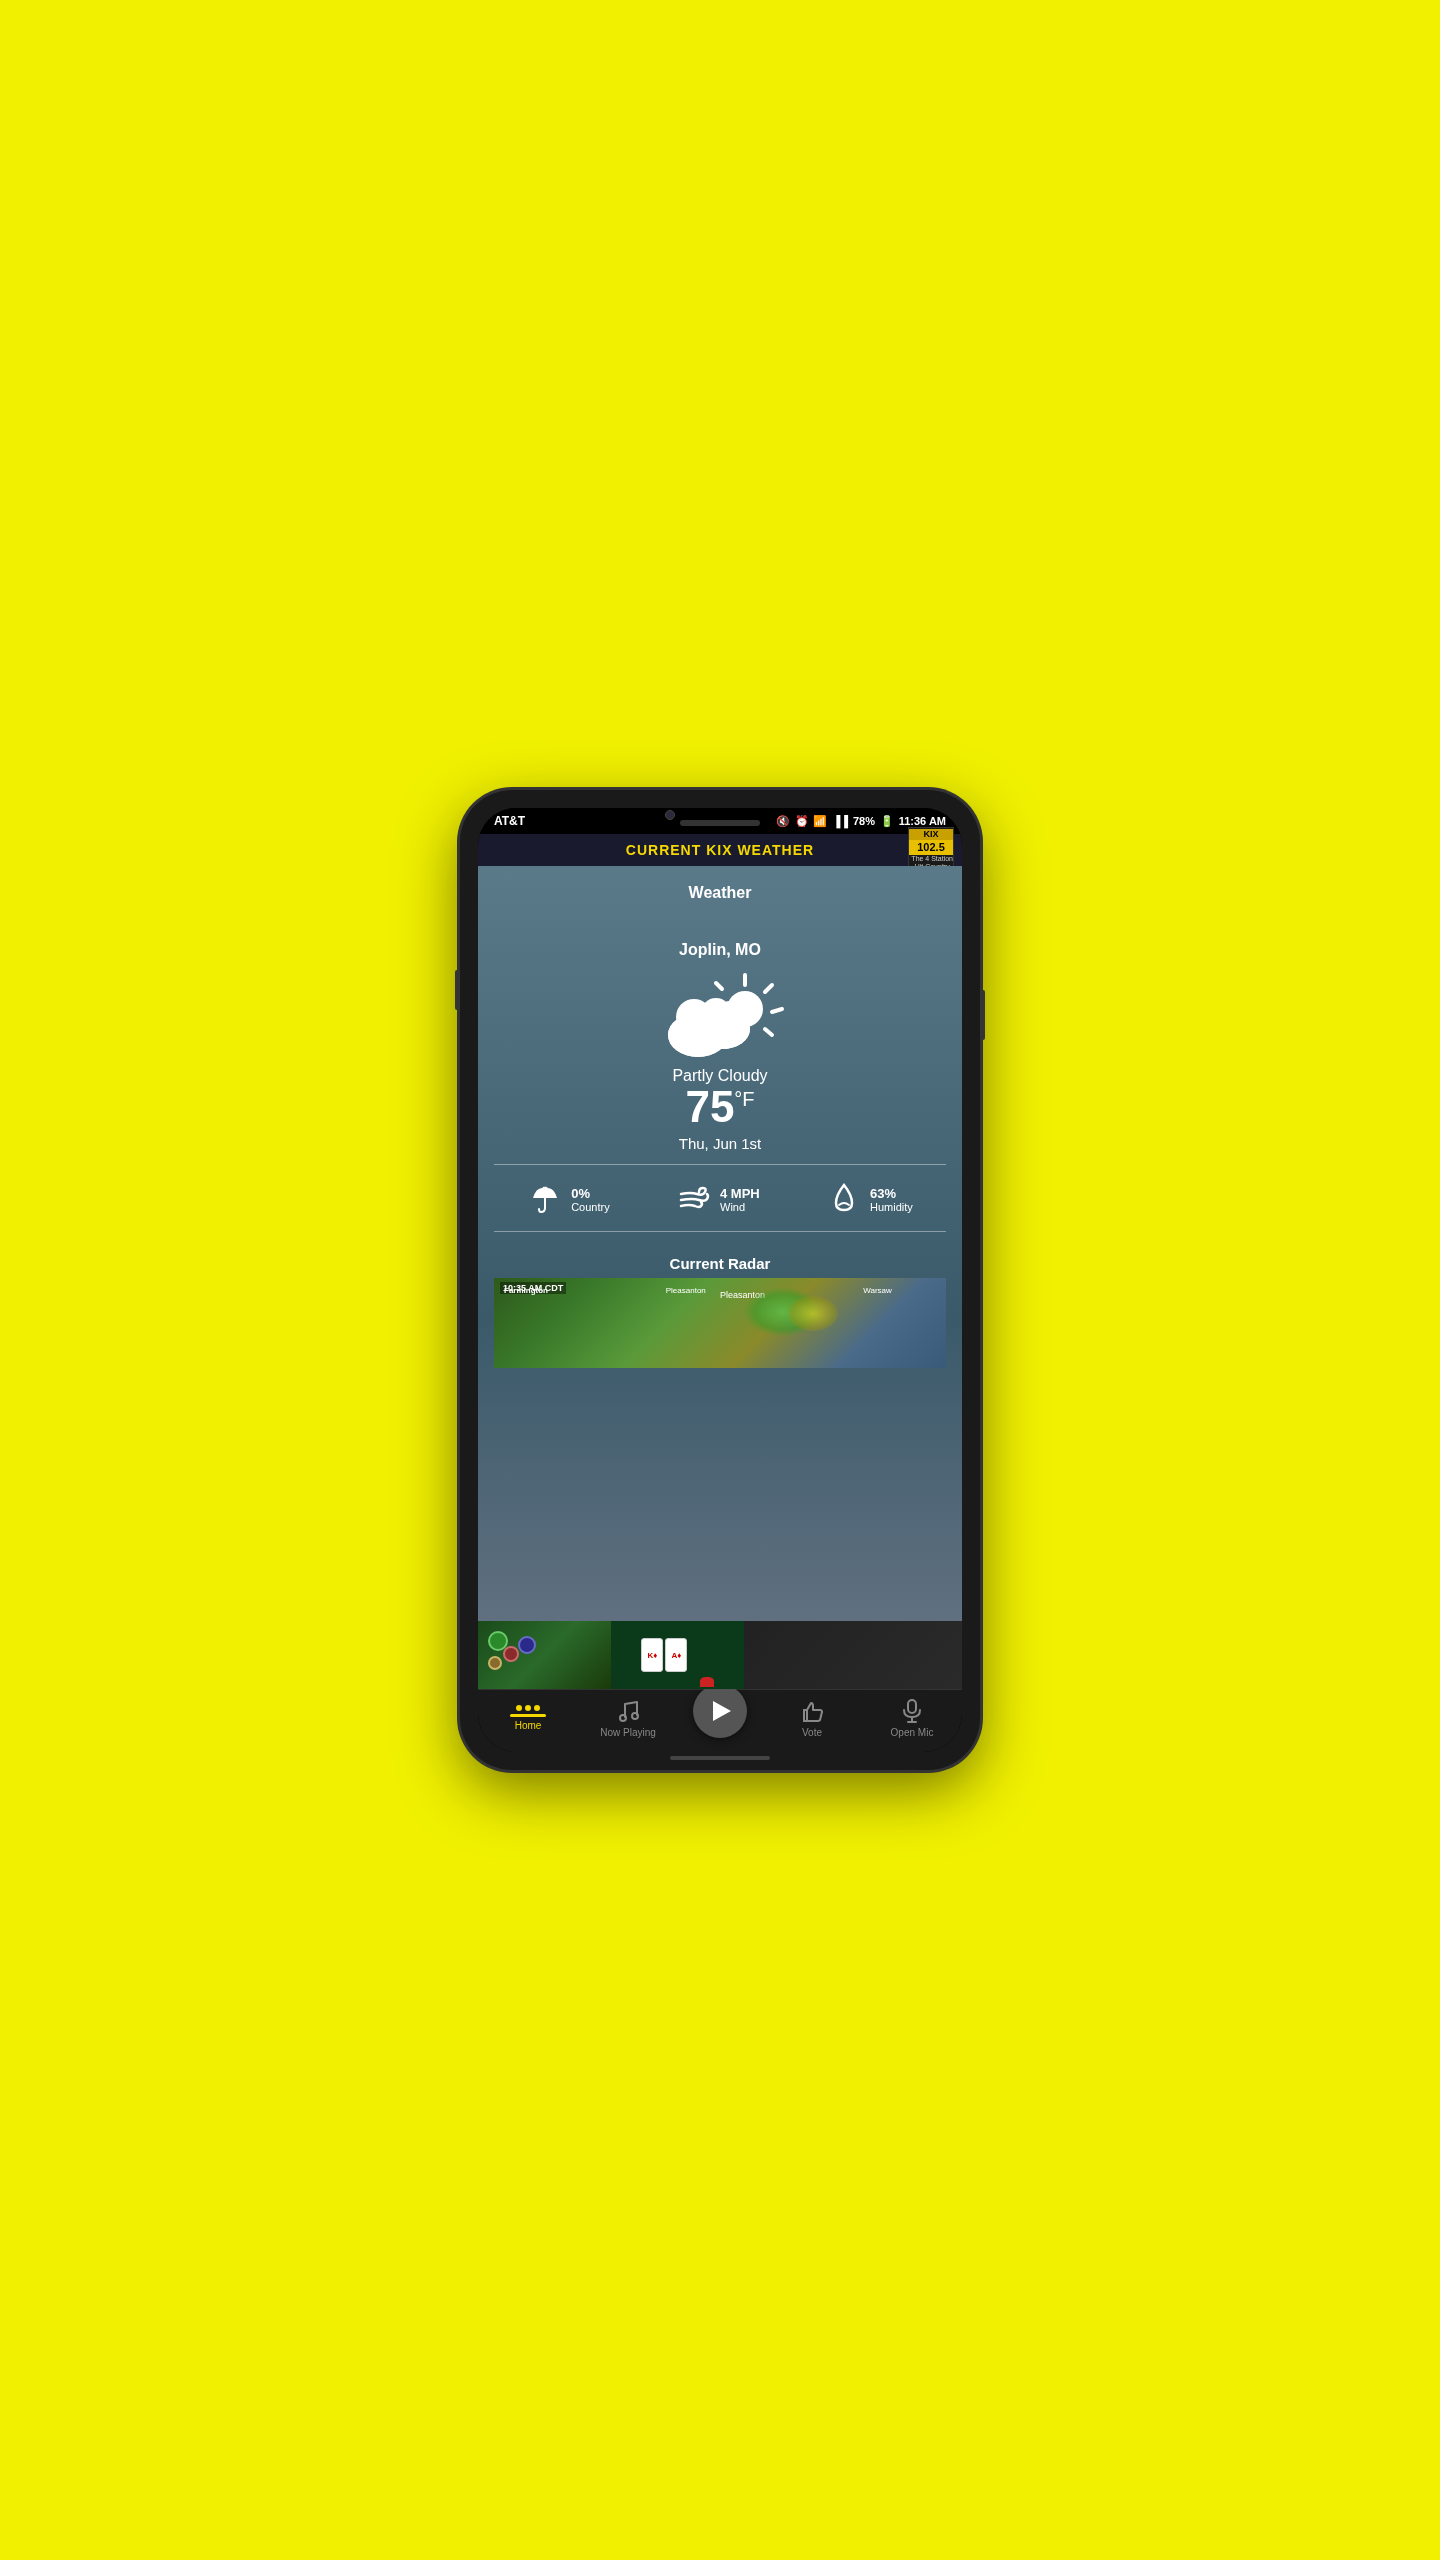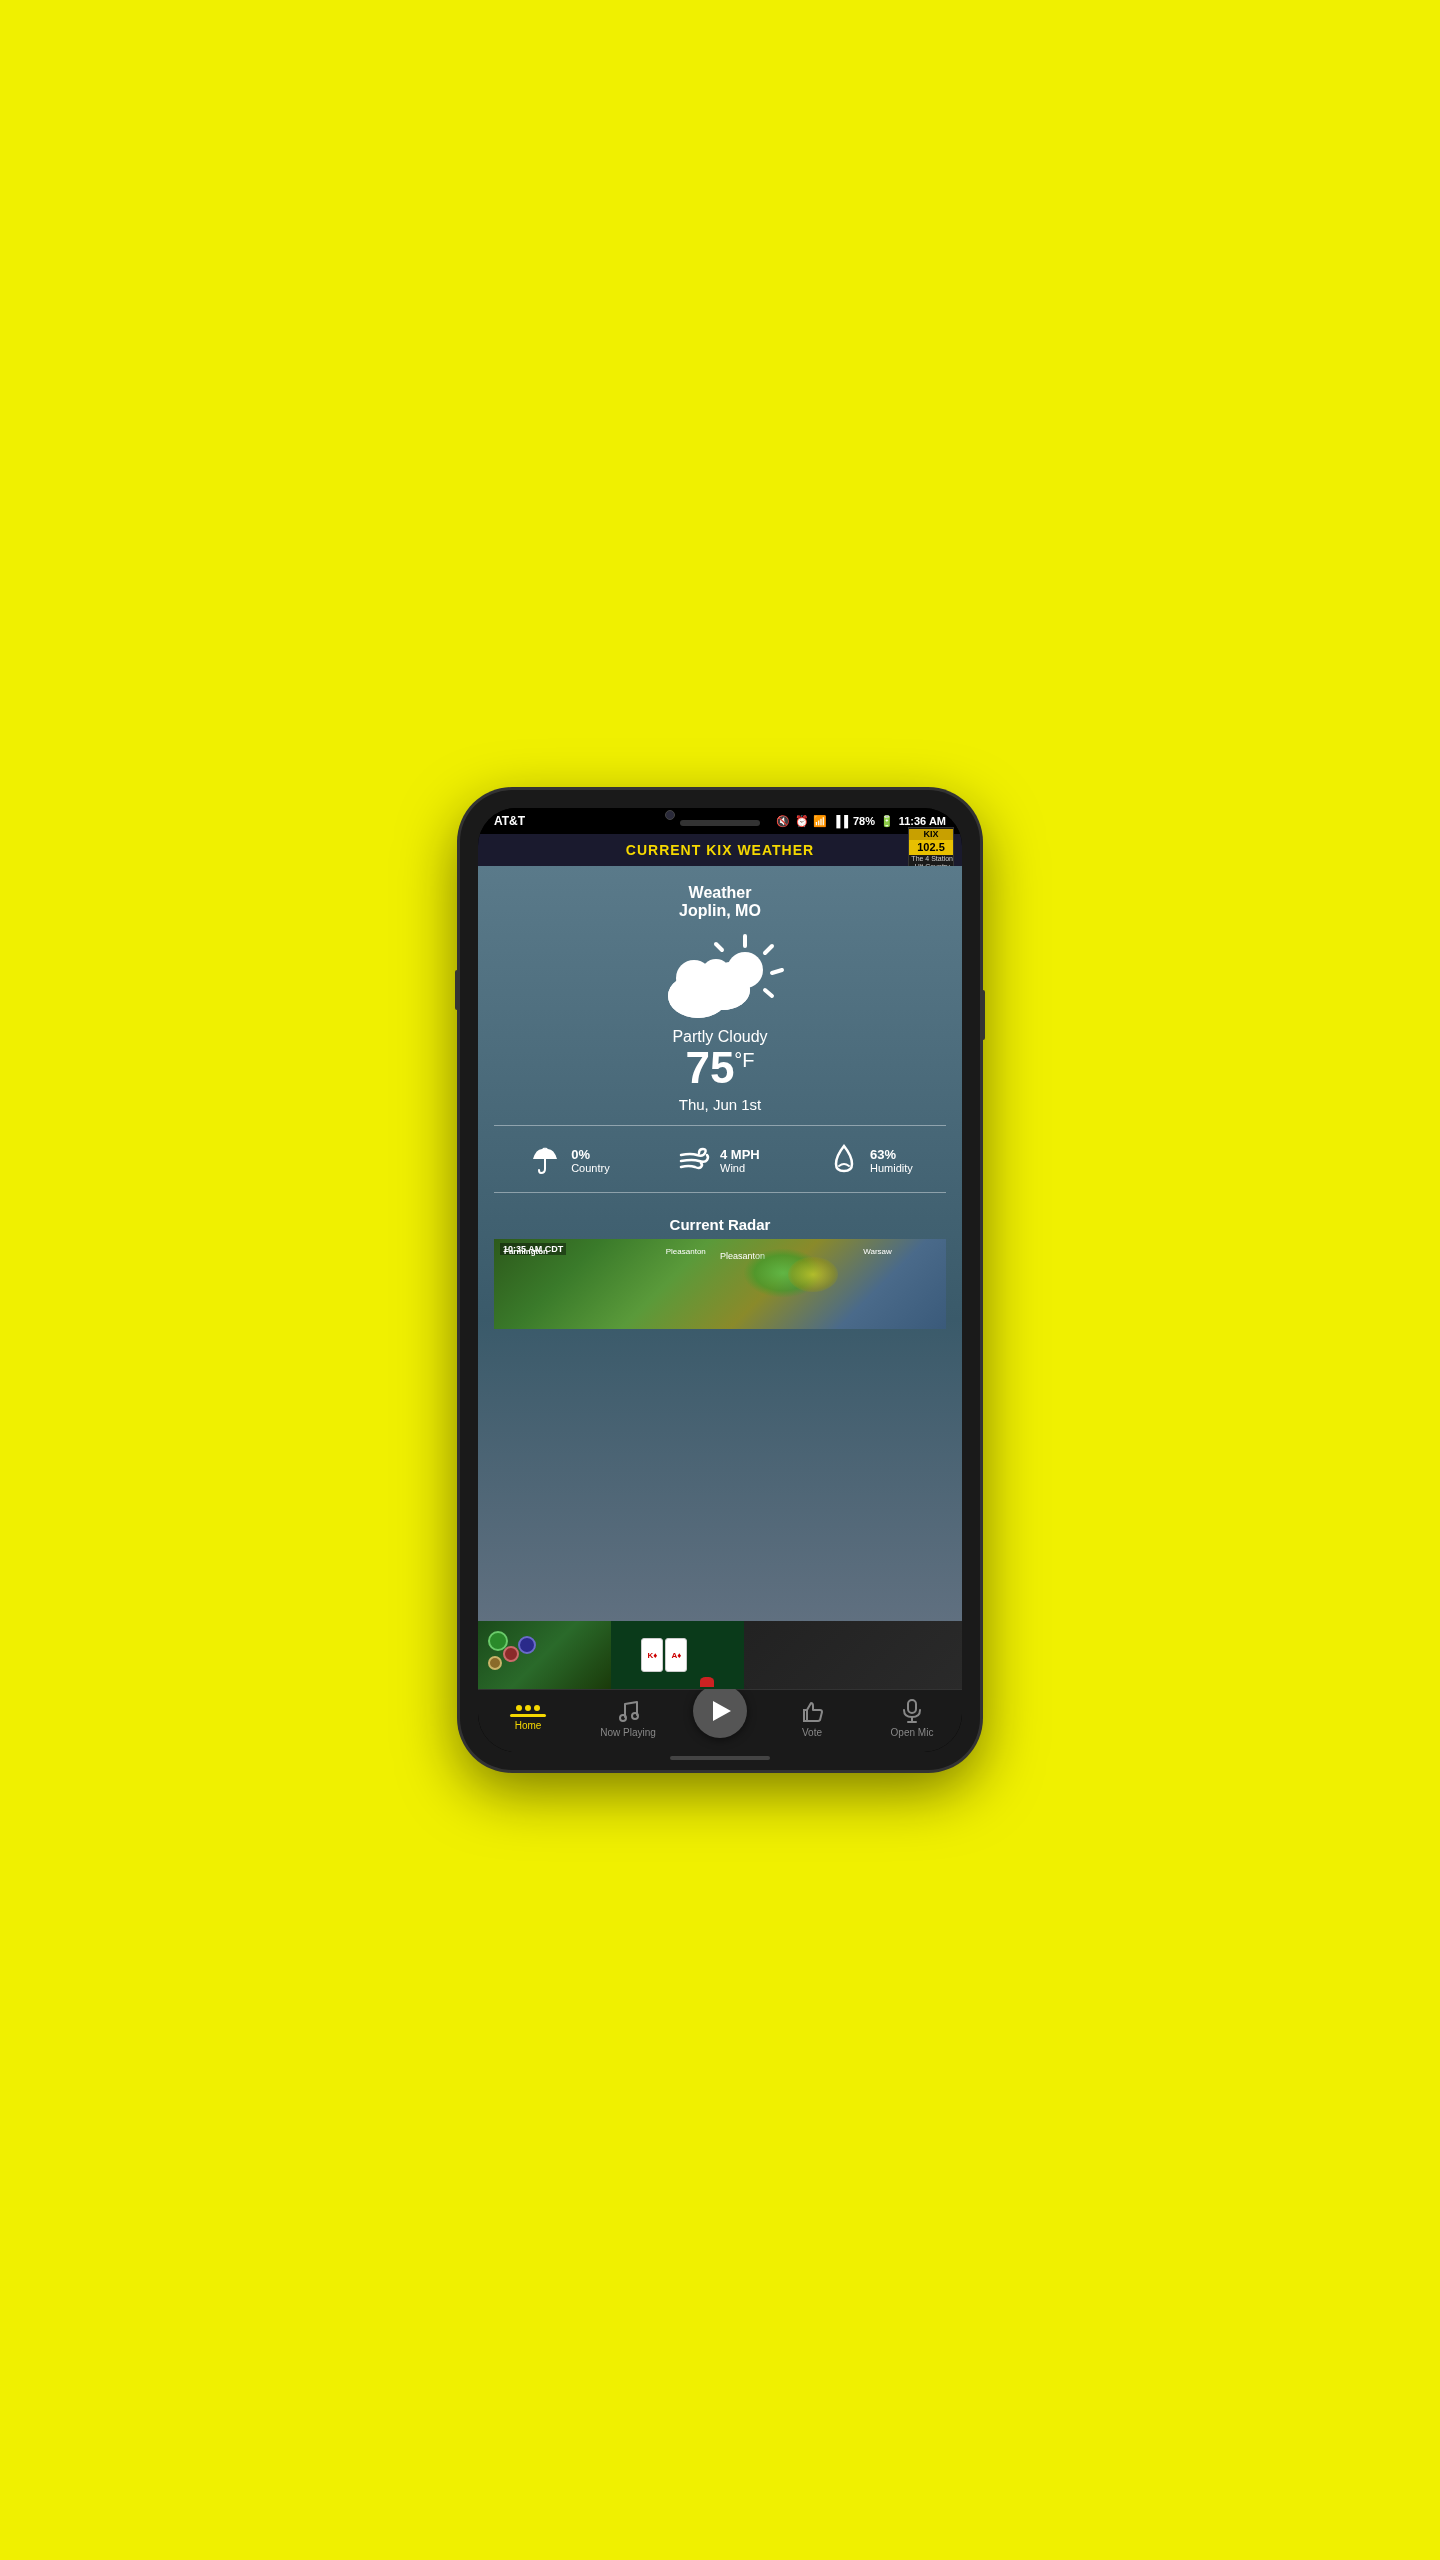--- a/index.html
+++ b/index.html
@@ -125,20 +125,21 @@
       font-weight: 700;
       text-align: center;
     }
 
     .weather-city {
       color: #fff;
       font-size: 16px;
       font-weight: 700;
       text-align: left;
       margin-bottom: 8px;
+      margin-top: 39px;
     }
 
     .weather-condition {
       color: #fff;
       font-size: 16px;
       text-align: left;
       margin-top: 0;
     }
 
     .weather-temp {

